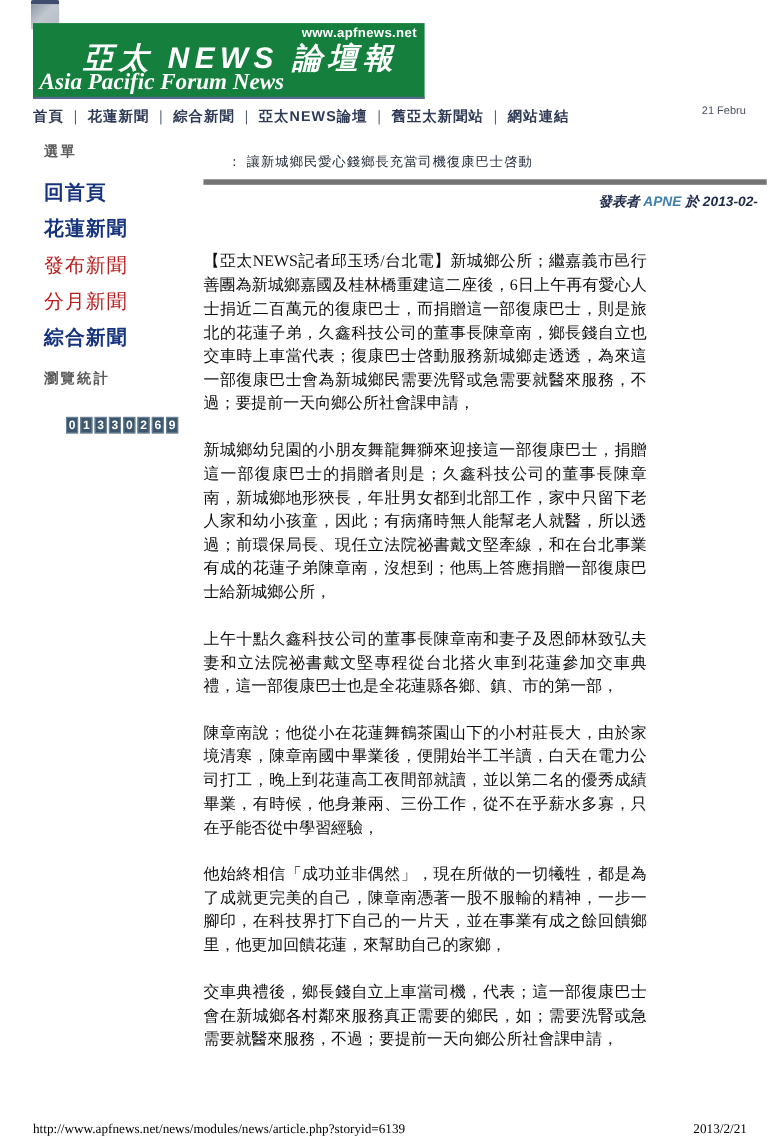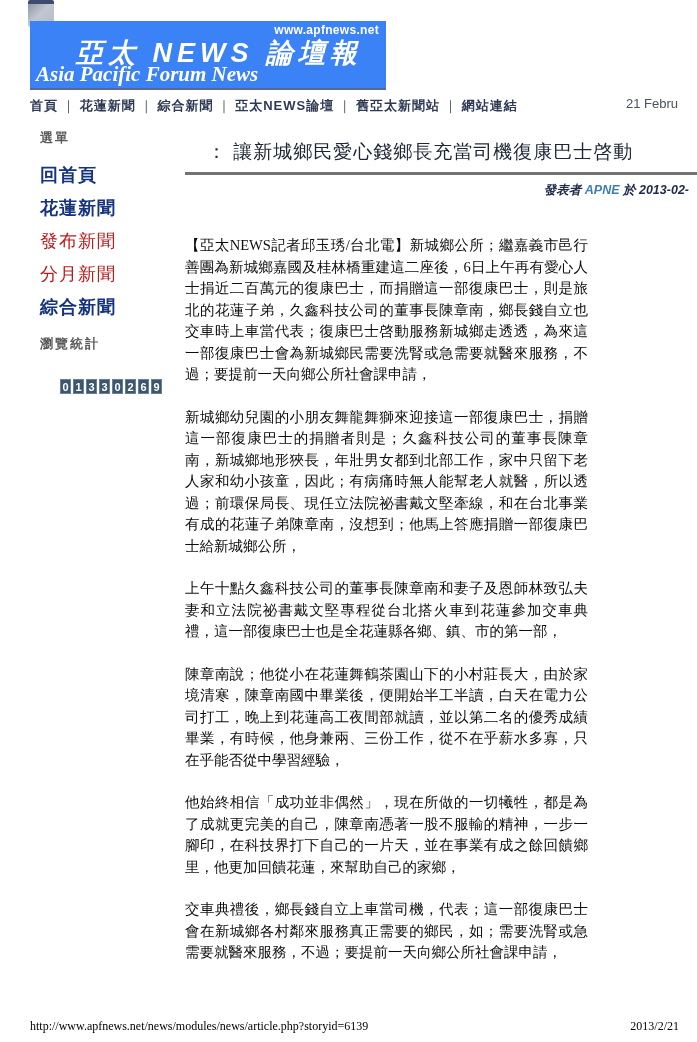--- a/index.html
+++ b/index.html
@@ -17,21 +17,21 @@
     width: 26px; height: 27px;
     background: linear-gradient(135deg, #8d97a5 0%, #c2c8d0 45%, #b4bac4 100%);
     border-top: 4px solid #3e4c6d;
     border-radius: 2px;
   }
 
   
   .banner {
     position: absolute; left: 30px; top: 21px;
     width: 356px; height: 69px;
-    background: #3b82f6;
+    background: #15803d;
     color: #ffffff;
     border-bottom: 2px solid #5a6a8e;
   }
   .banner-url {
     position: absolute; top: 2px; right: 7px;
     font-size: 12px; font-weight: bold; letter-spacing: 0.3px;
   }
   .banner-zh {
     position: absolute; top: 14px; left: 46px;
     font-size: 27px; font-weight: bold; font-style: italic;
@@ -48,21 +48,21 @@
   .navbar {
     position: absolute; left: 30px; top: 97px;
     font-size: 13px; font-weight: bold; color: #2e3a55;
     white-space: nowrap; letter-spacing: 1px;
   }
   .navbar .sep { color: #2e3a55; margin: 0 4px; font-weight: normal; }
   .nav-item { cursor: pointer; }
 
   .print-date-top {
     position: absolute; top: 96px; right: 19px;
-    font-size: 13px; color: #4a5060;
+    font-size: 10px; color: #4a5060;
   }
 
   
   .sidebar { position: absolute; left: 40px; top: 129px; width: 140px; }
   .side-header {
     font-size: 13px; font-weight: bold; color: #5a5a5a;
     letter-spacing: 2px;
   }
   .side-links { margin-top: 16px; }
   .side-link { display: block; font-size: 18px; margin-bottom: 9px; cursor: pointer; letter-spacing: 1px; }
@@ -74,23 +74,23 @@
     width: 11px; height: 15px;
     background: #3c566d; color: #ffffff;
     border: 1px solid #6a8094;
     font-size: 11px; font-weight: bold;
     display: flex; align-items: center; justify-content: center;
   }
 
   
   .main { position: absolute; left: 185px; top: 139px; width: 512px; }
   .article-header {
-    font-size: 19px; color: #1d2635;
+    font-size: 12px; color: #1d2635;
     padding: 0 0 7px 22px;
-    border-bottom: 3px solid #737373;
+    border-bottom: 5px solid #737373;
     letter-spacing: 1px;
   }
   .byline {
     text-align: right;
     font-style: italic; font-weight: bold;
     font-size: 12.5px; color: #1e2a4a;
     padding: 7px 8px 3px 0;
   }
   .byline .author-link { color: #3f7fae; cursor: pointer; }
 

